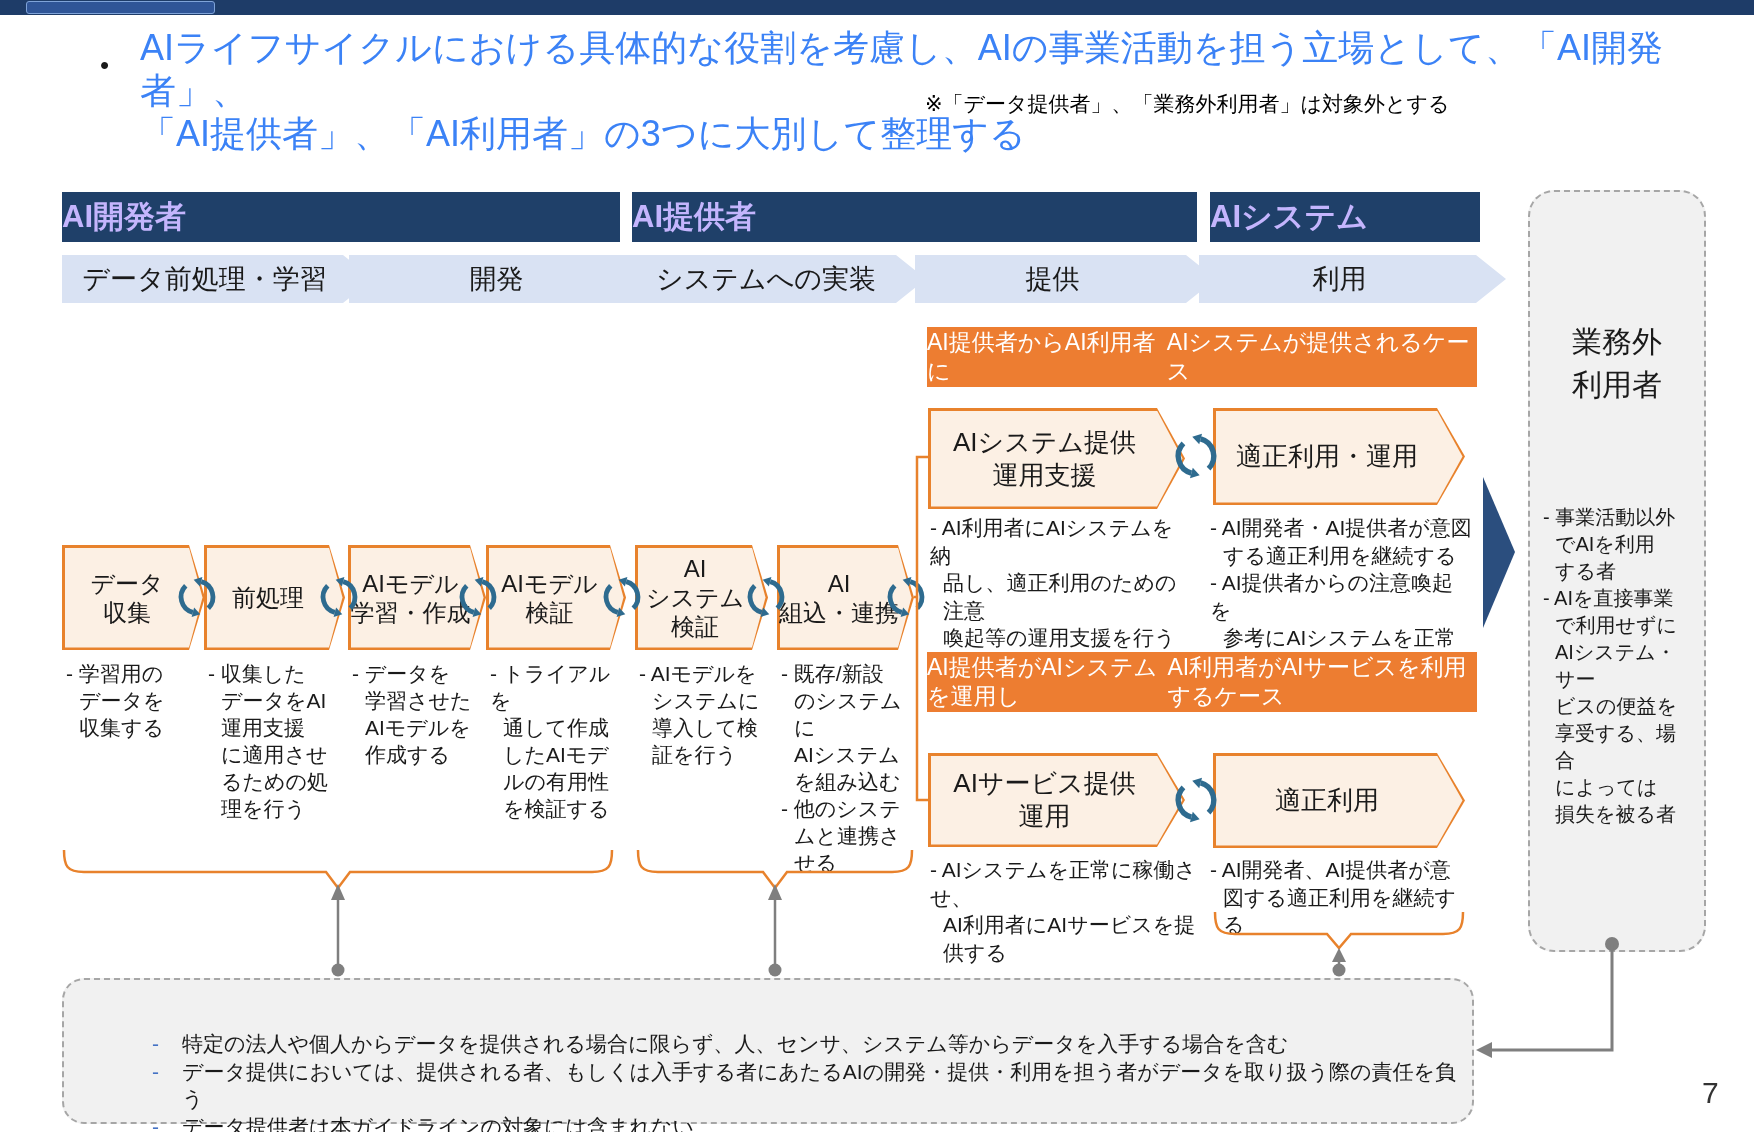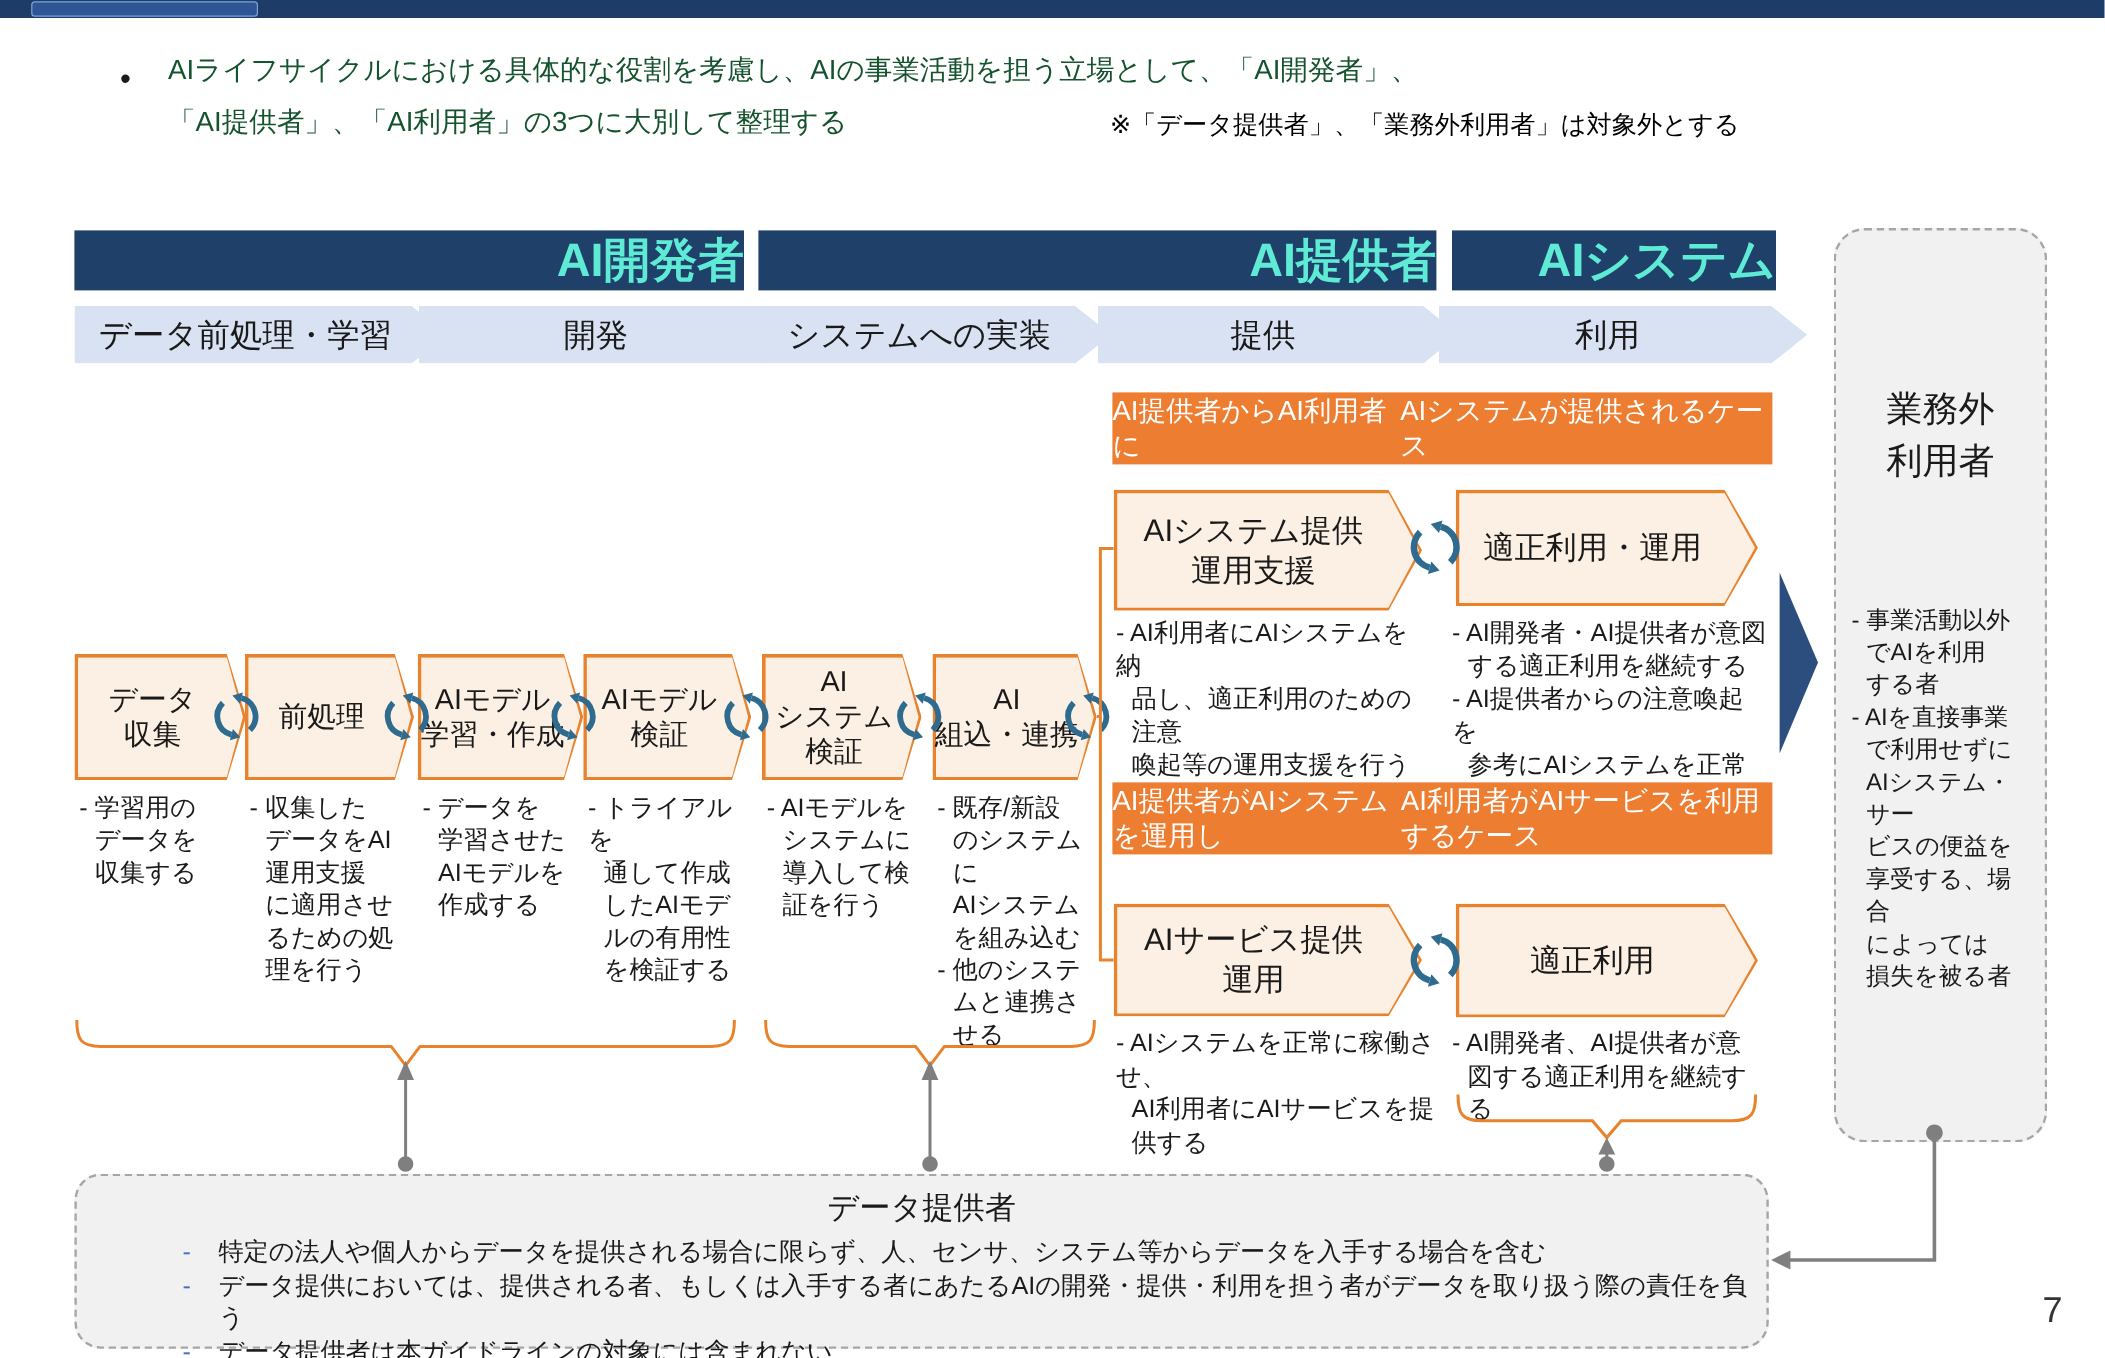--- a/index.html
+++ b/index.html
@@ -4,25 +4,25 @@
 <style>
   html,body{margin:0;padding:0;background:#fff}
   #app{position:relative;width:1754px;height:1132px;background:#fff;overflow:hidden;
        font-family:"Liberation Sans","DejaVu Sans",sans-serif;color:#1a1a1a}
   
   .topbar{position:absolute;left:0;top:0;width:1754px;height:15px;background:var(--topbar-navy,#1e3c68)}
   .toptab{position:absolute;left:26px;top:1px;width:187px;height:11px;background:var(--tab-blue,#2f5597);
           border:1.5px solid #7fa3d8;border-radius:3px}
   
   .intro-bullet{position:absolute;left:100px;top:50px;font-size:26px}
-  .intro{position:absolute;left:140px;top:37px;font-size:23px;line-height:43px;color:#14532d}
+  .intro{position:absolute;left:140px;top:26px;font-size:36px;line-height:43px;color:#3b82f6}
   .note{position:absolute;left:925px;top:90px;font-size:21px;color:#000}
   
-  .header-bar{position:absolute;top:192px;height:50px;background:var(--navy,#1f4069);color:#5eead4;
-              font-size:39px;font-weight:bold;display:flex;align-items:center;justify-content:flex-end}
+  .header-bar{position:absolute;top:192px;height:50px;background:var(--navy,#1f4069);color:#c4b5fd;
+              font-size:31px;font-weight:bold;display:flex;align-items:center;justify-content:flex-start}
   
   .chev{position:absolute;top:255px;height:48px;background:var(--chevron-blue,#d9e2f3);
         display:flex;align-items:center;justify-content:center;font-size:27px;padding-right:26px;
         clip-path:polygon(0 0,calc(100% - 30px) 0,100% 50%,calc(100% - 30px) 100%,0 100%)}
   
   .banner{position:absolute;left:927px;width:550px;height:60px;background:var(--orange,#ed7d31);color:#fff;
           display:flex;flex-direction:row;align-items:center;justify-content:center;
           font-size:23px;line-height:29px}
   
   .pbox{position:absolute}
@@ -269,21 +269,20 @@
       <div class="c">で利用せずに</div>
       <div class="c">AIシステム・サー</div>
       <div class="c">ビスの便益を</div>
       <div class="c">享受する、場合</div>
       <div class="c">によっては</div>
       <div class="c">損失を被る者</div>
     </div>
   </div>
 
   <div class="gpanel dprov">
-    <div class="dprov-title">データ提供者</div>
     <div class="dprov-bl">
       <div class="dprov-row">
         <span class="dprov-dash">-</span>
         <span>特定の法人や個人からデータを提供される場合に限らず、人、センサ、システム等からデータを入手する場合を含む</span>
       </div>
       <div class="dprov-row">
         <span class="dprov-dash">-</span>
         <span>データ提供においては、提供される者、もしくは入手する者にあたるAIの開発・提供・利用を担う者がデータを取り扱う際の責任を負う</span>
       </div>
       <div class="dprov-row">

